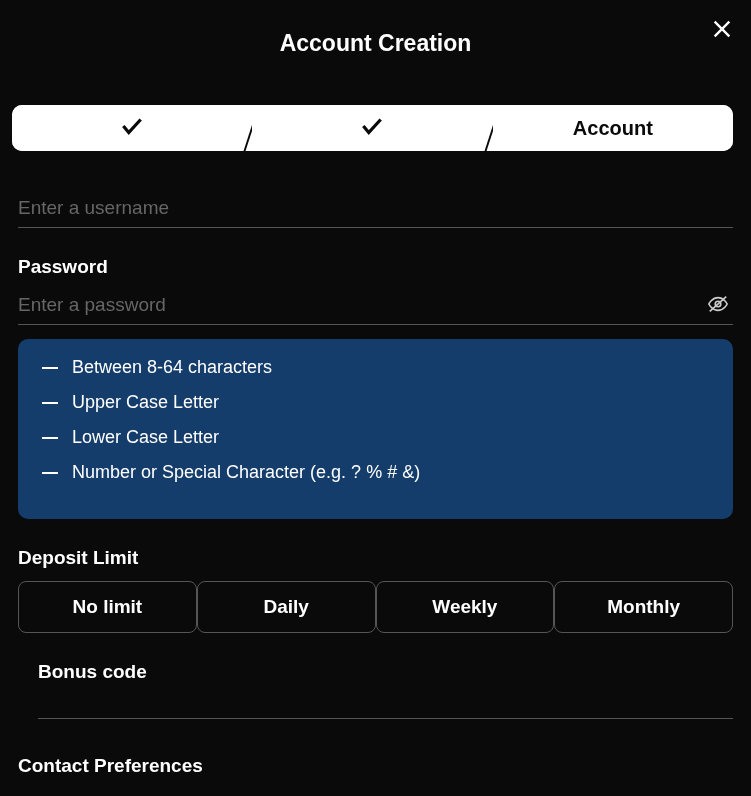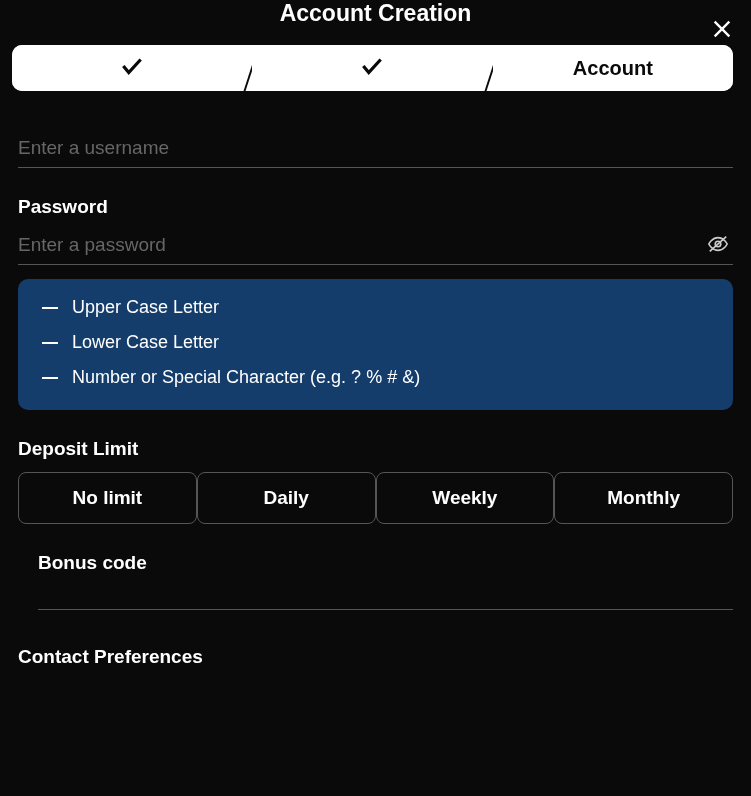--- a/index.html
+++ b/index.html
@@ -13,21 +13,21 @@
       color: #fff;
       width: 751px;
       height: 796px;
       overflow: hidden;
     }
     .header {
       display: flex;
       align-items: flex-start;
       justify-content: center;
       position: relative;
-      padding: 0 20px;
+      padding: 30px 20px;
     }
     .header-title {
       font-size: 23px;
       font-weight: 800;
     }
     .close-btn {
       position: absolute;
       right: 18px;
       top: 18px;
       cursor: pointer;
@@ -122,21 +122,21 @@
       margin-bottom: 16px;
     }
     .req-item {
       display: flex;
       align-items: center;
       gap: 14px;
       margin-bottom: 14px;
       padding-left: 6px;
     }
     .req-item:last-child {
-      margin-bottom: 0;
+      margin-bottom: 14px;
     }
     .req-dash {
       width: 16px;
       height: 2px;
       background: #fff;
       flex-shrink: 0;
     }
     .req-text {
       font-size: 18px;
     }
@@ -229,20 +229,24 @@
             <circle cx="12" cy="12" r="3"></circle>
             <line x1="3" y1="20" x2="21" y2="4"></line>
           </svg>
         </span>
       </div>
     </div>
 
     <div class="requirements-box">
       <div class="req-item">
         <div class="req-dash"></div>
+        <span class="req-text">Between 8-64 characters</span>
+      </div>
+      <div class="req-item">
+        <div class="req-dash"></div>
         <span class="req-text">Upper Case Letter</span>
       </div>
       <div class="req-item">
         <div class="req-dash"></div>
         <span class="req-text">Lower Case Letter</span>
       </div>
       <div class="req-item">
         <div class="req-dash"></div>
         <span class="req-text">Number or Special Character (e.g. ? % # &amp;)</span>
       </div>

